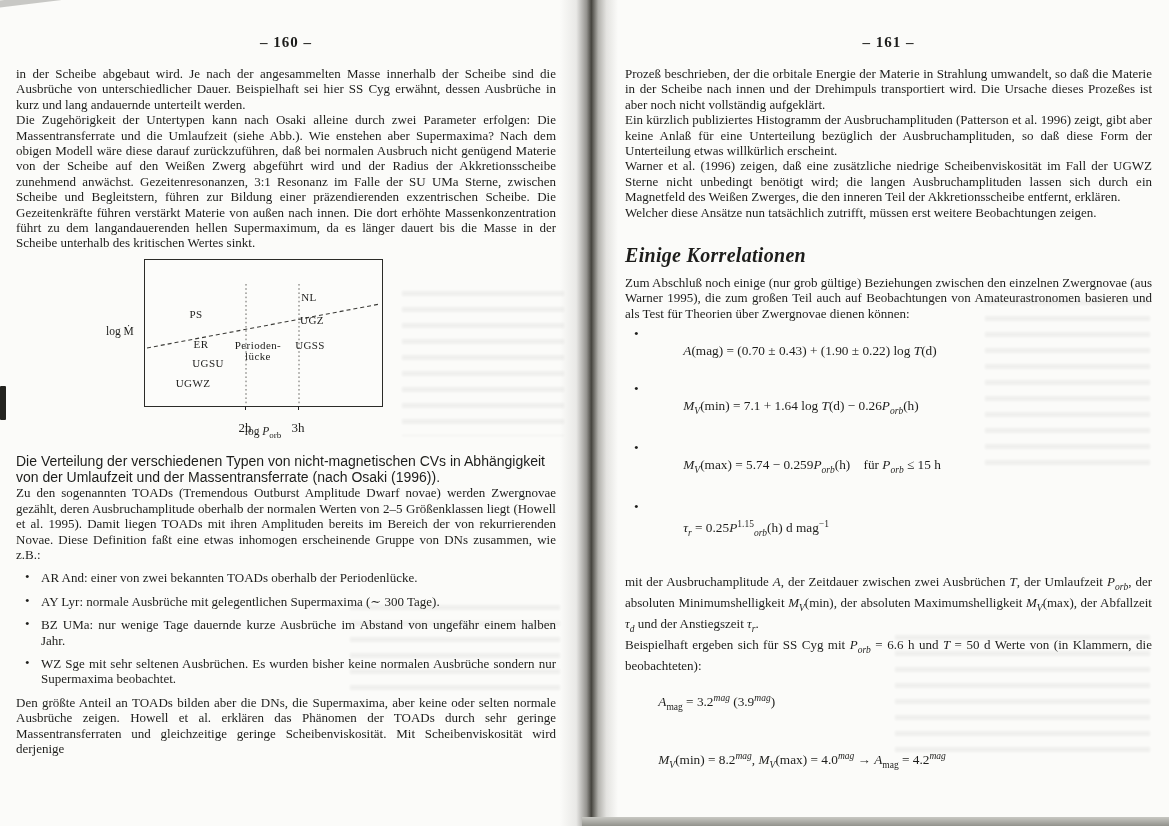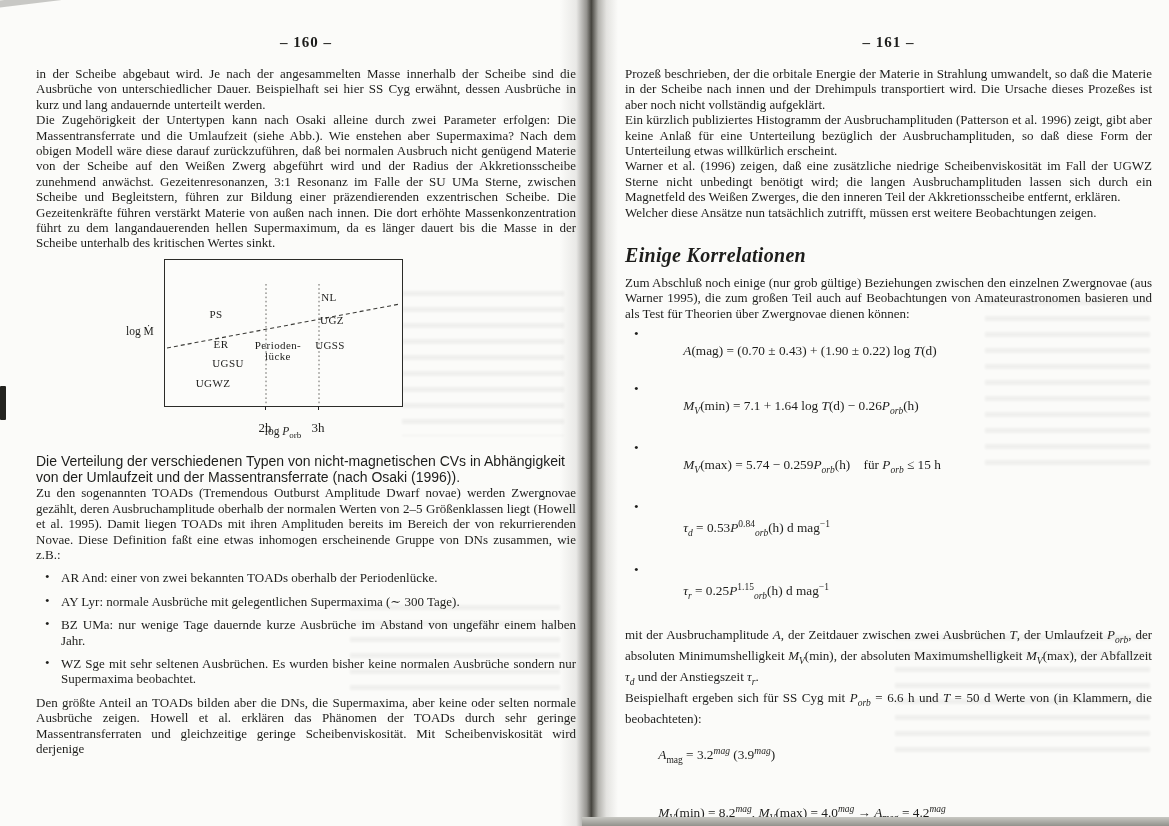--- a/index.html
+++ b/index.html
@@ -6,21 +6,21 @@
   #scan {
     position:relative; width:1169px; height:826px;
     background:#fbfbf9; overflow:hidden;
     font-family:"Liberation Serif","DejaVu Serif",serif;
     color:#1d1d1b;
   }
   .page { position:absolute; top:0; }
   #left-page  { left:0;   width:580px; }
   #right-page { left:600px; width:562px; }
   .col { padding-top:34px; }
-  #left-page  .col { margin-left:36px; width:540px; }
+  #left-page  .col { margin-left:16px; width:540px; }
   #right-page .col { margin-left:25px; width:527px; }
 
   .pagenum { text-align:center; font-size:15px; font-weight:bold; letter-spacing:1px; margin-bottom:15px; }
 
   p.body { margin:0; font-size:13px; line-height:15.4px; text-align:justify; }
 
   h2.sect { font-family:"Liberation Serif",serif; font-size:20px; font-weight:bold; letter-spacing:0.3px; margin:18px 0 8px 0;font-style:italic; }
   h2.sect.korr { margin-top:24px; }
 
   
@@ -156,28 +156,25 @@
         <div class="formula-item">
           <span class="seg it">A</span><span class="seg">(mag) = (0.70 ± 0.43) + (1.90 ± 0.22) log </span><span class="seg it">T</span><span class="seg">(d)</span>
         </div>
         <div class="formula-item">
           <span class="seg it">M</span><span class="seg sub it">V</span><span class="seg">(min) = 7.1 + 1.64 log </span><span class="seg it">T</span><span class="seg">(d) − 0.26</span><span class="seg it">P</span><span class="seg sub it">orb</span><span class="seg">(h)</span>
         </div>
         <div class="formula-item">
           <span class="seg it">M</span><span class="seg sub it">V</span><span class="seg">(max) = 5.74 − 0.259</span><span class="seg it">P</span><span class="seg sub it">orb</span><span class="seg">(h)    für </span><span class="seg it">P</span><span class="seg sub it">orb</span><span class="seg"> ≤ 15 h</span>
         </div>
         <div class="formula-item">
-          <span class="seg it">τ</span><span class="seg sub it">d</span><span class="seg"> = 0.53</span><span class="seg it">P</span><span class="seg sup">0.84</span><span class="seg sub it">orb</span><span class="seg">(h) d mag</span><span class="seg sup">−1</span>
-        </div>
-        <div class="formula-item">
           <span class="seg it">τ</span><span class="seg sub it">r</span><span class="seg"> = 0.25</span><span class="seg it">P</span><span class="seg sup">1.15</span><span class="seg sub it">orb</span><span class="seg">(h) d mag</span><span class="seg sup">−1</span>
         </div>
       </div>
 
-      <p class="body" style="margin-top:8px;">
+      <p class="body" style="margin-top:18px;">
         <span class="seg">mit der Ausbruchamplitude </span><span class="seg it">A</span><span class="seg">, der Zeitdauer zwischen zwei Ausbrüchen </span><span class="seg it">T</span><span class="seg">, der Umlaufzeit </span><span class="seg it">P</span><span class="seg sub it">orb</span><span class="seg">, der absoluten Minimumshelligkeit </span><span class="seg it">M</span><span class="seg sub it">V</span><span class="seg">(min), der absoluten Maximumshelligkeit </span><span class="seg it">M</span><span class="seg sub it">V</span><span class="seg">(max), der Abfallzeit </span><span class="seg it">τ</span><span class="seg sub it">d</span><span class="seg"> und der Anstiegszeit </span><span class="seg it">τ</span><span class="seg sub it">r</span><span class="seg">.</span>
       </p>
       <p class="body">
         <span class="seg">Beispielhaft ergeben sich für SS Cyg mit </span><span class="seg it">P</span><span class="seg sub it">orb</span><span class="seg"> = 6.6 h und </span><span class="seg it">T</span><span class="seg"> = 50 d Werte von (in Klammern, die beobachteten):</span>
       </p>
 
       <div>
         <div class="val-line">
           <span class="seg it">A</span><span class="seg sub">mag</span><span class="seg"> = 3.2</span><span class="seg sup it">mag</span><span class="seg"> (3.9</span><span class="seg sup it">mag</span><span class="seg">)</span>
         </div>

